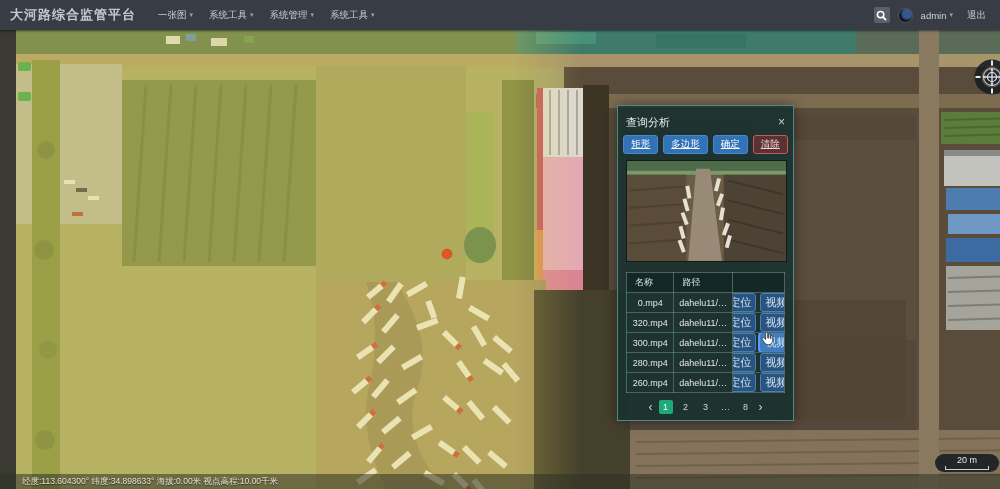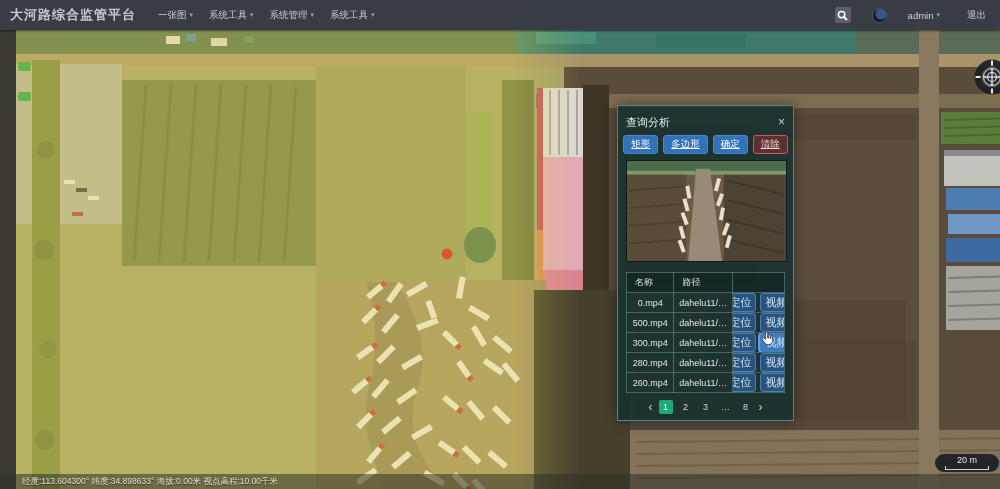--- a/index.html
+++ b/index.html
@@ -5,21 +5,21 @@
   html,body{margin:0;padding:0;background:#222;}
   *{box-sizing:border-box;font-family:"Liberation Sans","DejaVu Sans",sans-serif;}
   .stage{position:relative;width:1000px;height:489px;overflow:hidden;background:#3a3a32;}
 
   
   .navbar{position:absolute;left:0;top:0;width:1000px;height:30px;background:#383d45;display:flex;align-items:center;z-index:30;box-shadow:0 1px 2px rgba(0,0,0,.5);}
   .nav-title{color:#c3c8cf;font-size:13px;font-weight:bold;letter-spacing:1px;margin-left:10px;}
   .nav-menus{display:flex;margin-left:22px;gap:16px;}
   .nav-item{color:#ccd1d7;font-size:9.5px;cursor:pointer;display:flex;align-items:center;gap:3px;}
   .caret{font-size:7px;color:#9aa0a8;}
-  .nav-right{margin-left:auto;display:flex;align-items:center;gap:21px;margin-right:14px;}
+  .nav-right{margin-left:auto;display:flex;align-items:center;gap:8px;margin-right:14px;}
   .search-btn{width:16px;height:16px;background:#596069;border-radius:2px;display:flex;align-items:center;justify-content:center;cursor:pointer;}
   .avatar{width:15px;height:15px;border-radius:50%;background:radial-gradient(circle at 62% 38%, #35588a 0 38%, #0d1322 62%);border:1px solid #555;}
   .nav-user{color:#ccd1d7;font-size:9.5px;display:flex;align-items:center;gap:3px;cursor:pointer;}
   .nav-logout{color:#ccd1d7;font-size:9.5px;cursor:pointer;margin-left:6px;}
 
   
   .map{position:absolute;left:16px;top:30px;width:1000px;height:459px;overflow:hidden;}
   .map svg.terrain{position:absolute;left:0;top:0;}
   .query-overlay{position:absolute;left:0;top:0;width:565px;height:100%;pointer-events:none;z-index:1;
     background:linear-gradient(to right, rgba(233,221,88,.30) 0%, rgba(233,221,88,.30) 88%, rgba(233,221,88,0) 100%);}
@@ -341,21 +341,21 @@
         <td>0.mp4</td>
         <td>dahelu11/…</td>
         <td>
               <div class="act-wrap">
           <button class="mini-btn">定位</button>
           <button class="mini-btn">视频</button>
         </div>
             </td>
       </tr>
       <tr>
-        <td>500.mp4</td>
+        <td>320.mp4</td>
         <td>dahelu11/…</td>
         <td>
               <div class="act-wrap">
           <button class="mini-btn">定位</button>
           <button class="mini-btn">视频</button>
         </div>
             </td>
       </tr>
       <tr>
         <td>300.mp4</td>

